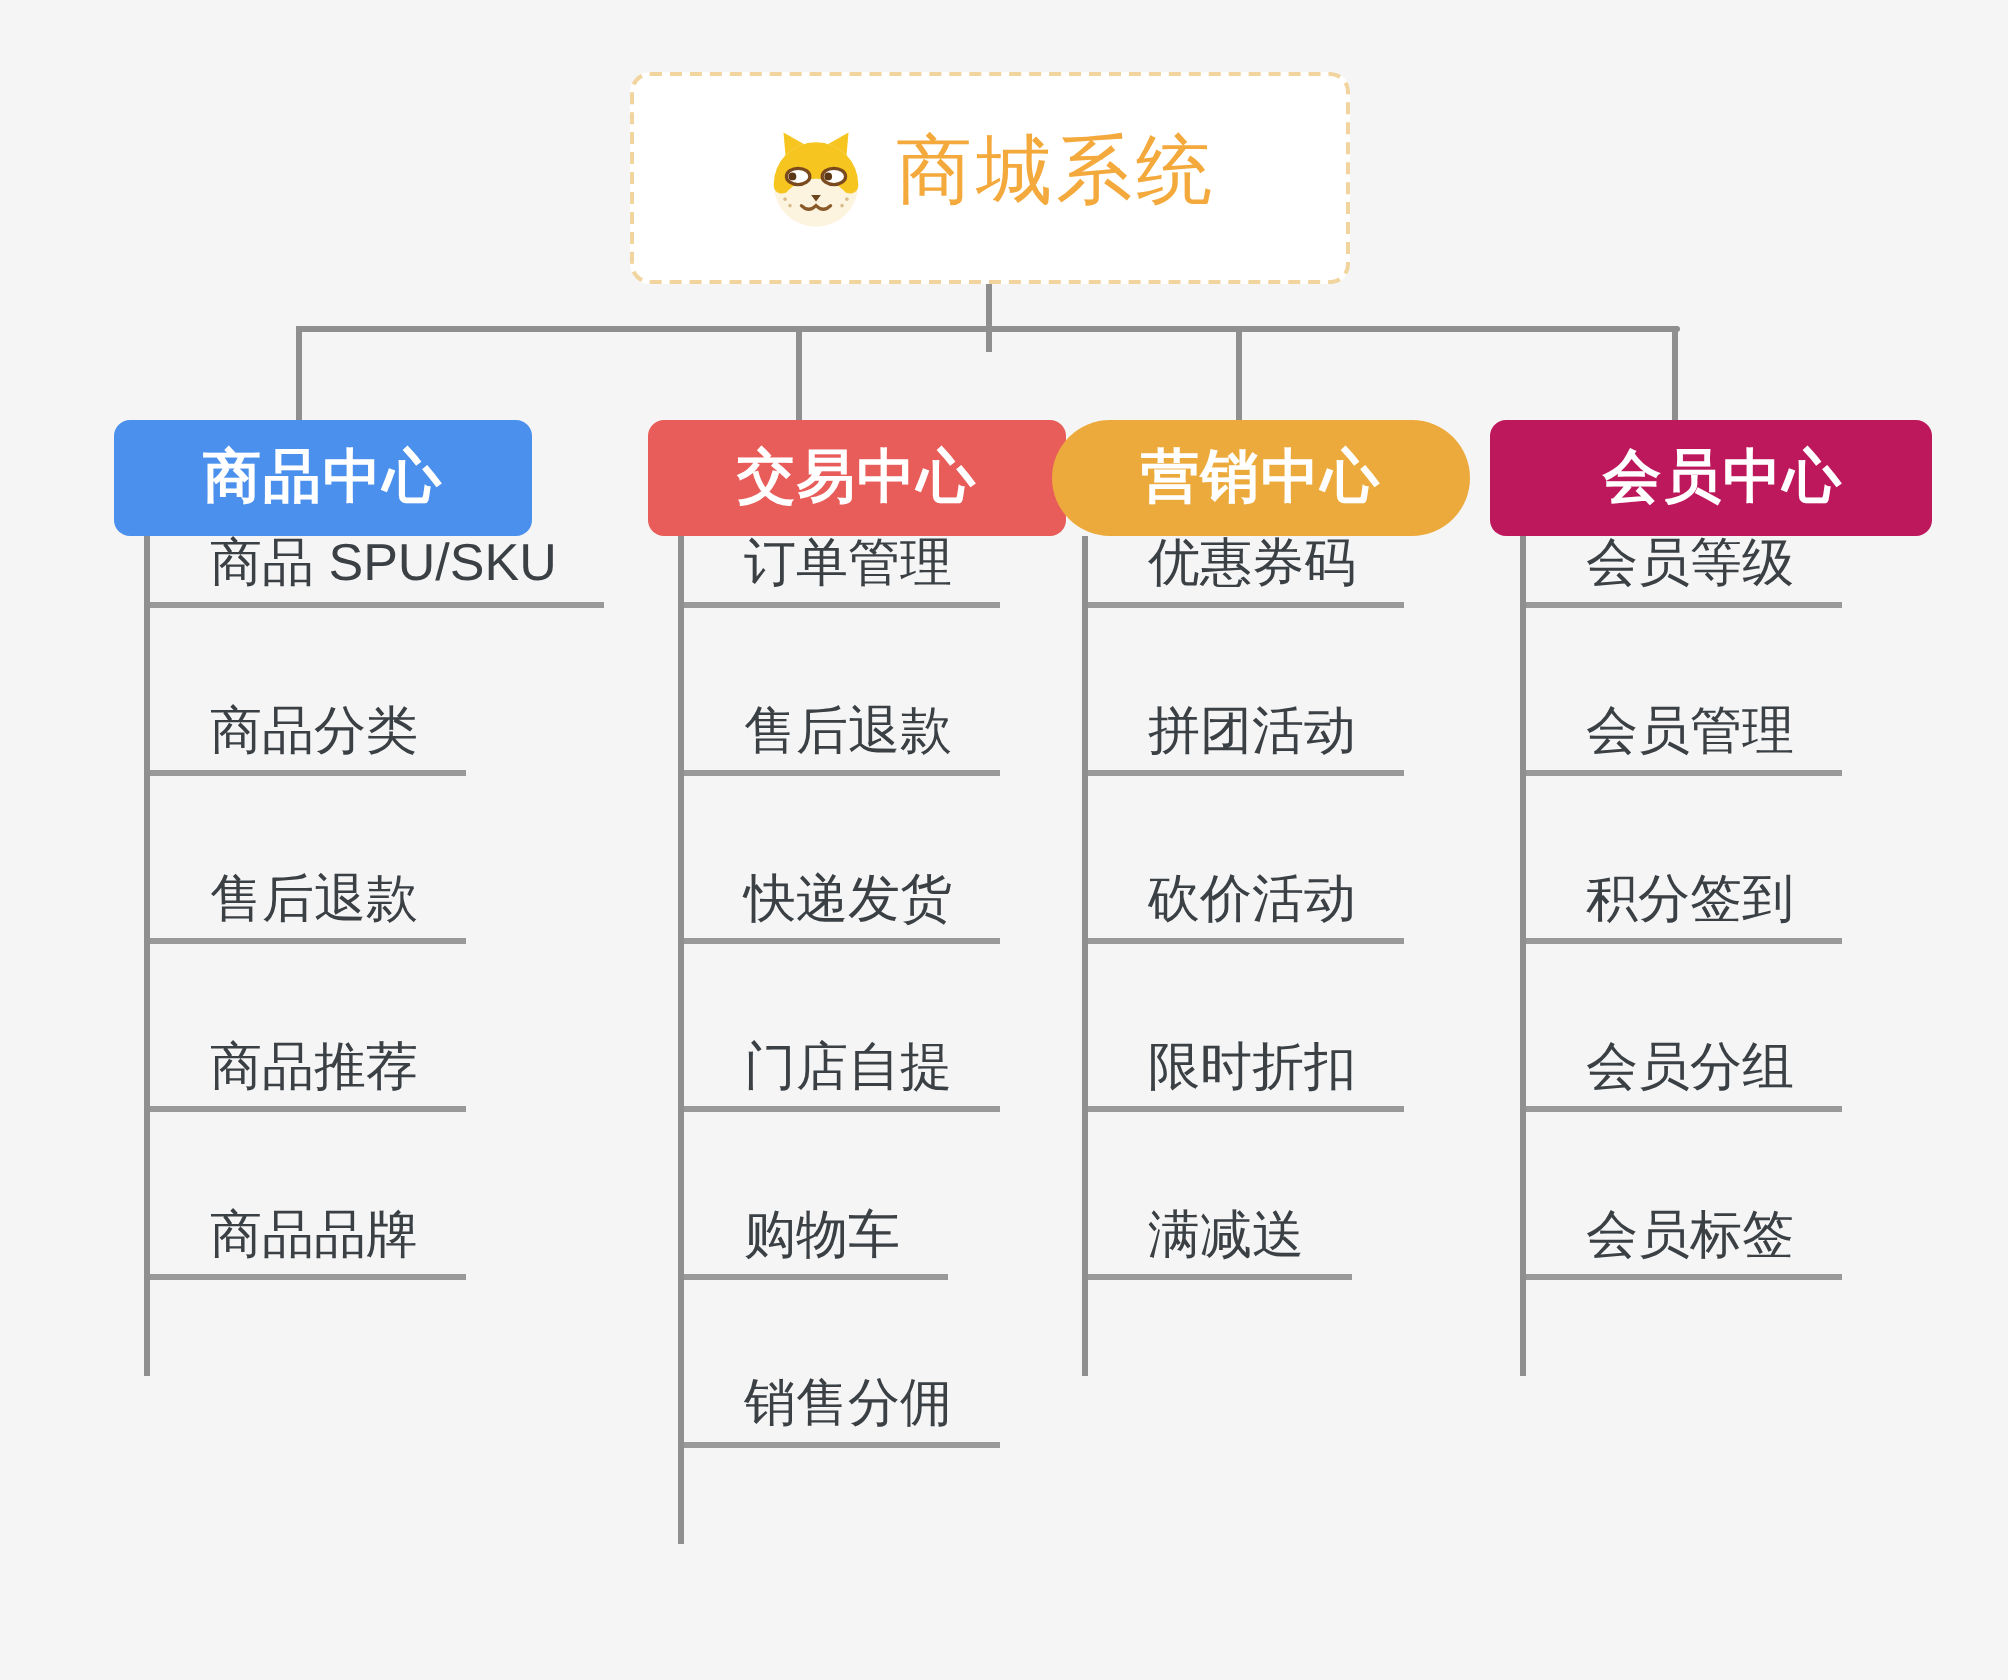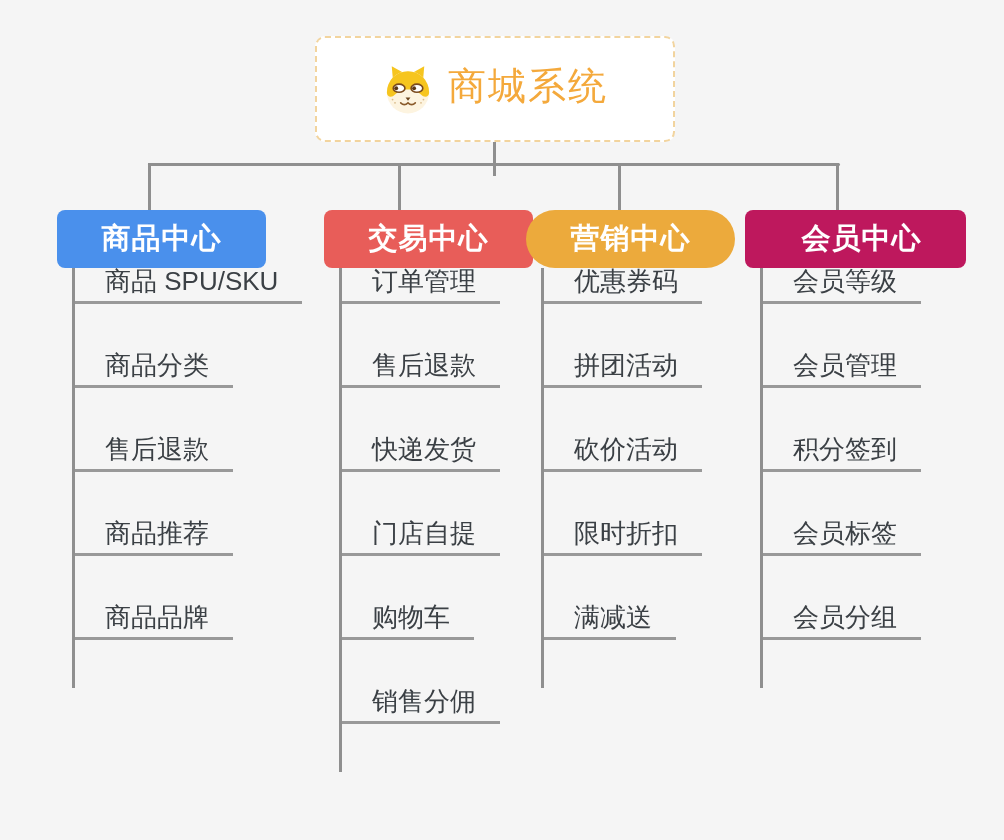--- a/index.html
+++ b/index.html
@@ -197,21 +197,21 @@
       <div class="child">
         <span class="child-label">会员等级</span>
       </div>
       <div class="child">
         <span class="child-label">会员管理</span>
       </div>
       <div class="child">
         <span class="child-label">积分签到</span>
       </div>
       <div class="child">
+        <span class="child-label">会员分组</span>
+      </div>
+      <div class="child">
         <span class="child-label">会员标签</span>
       </div>
-      <div class="child">
-        <span class="child-label">会员分组</span>
-      </div>
     </div>
   </div>
 
 </div>
 
 </body></html>

